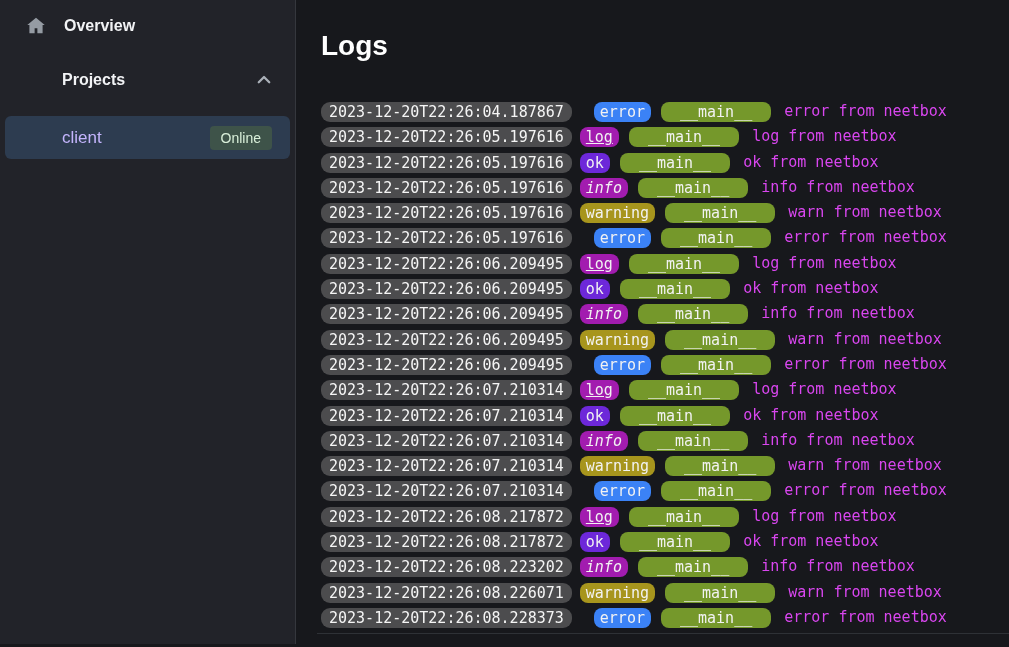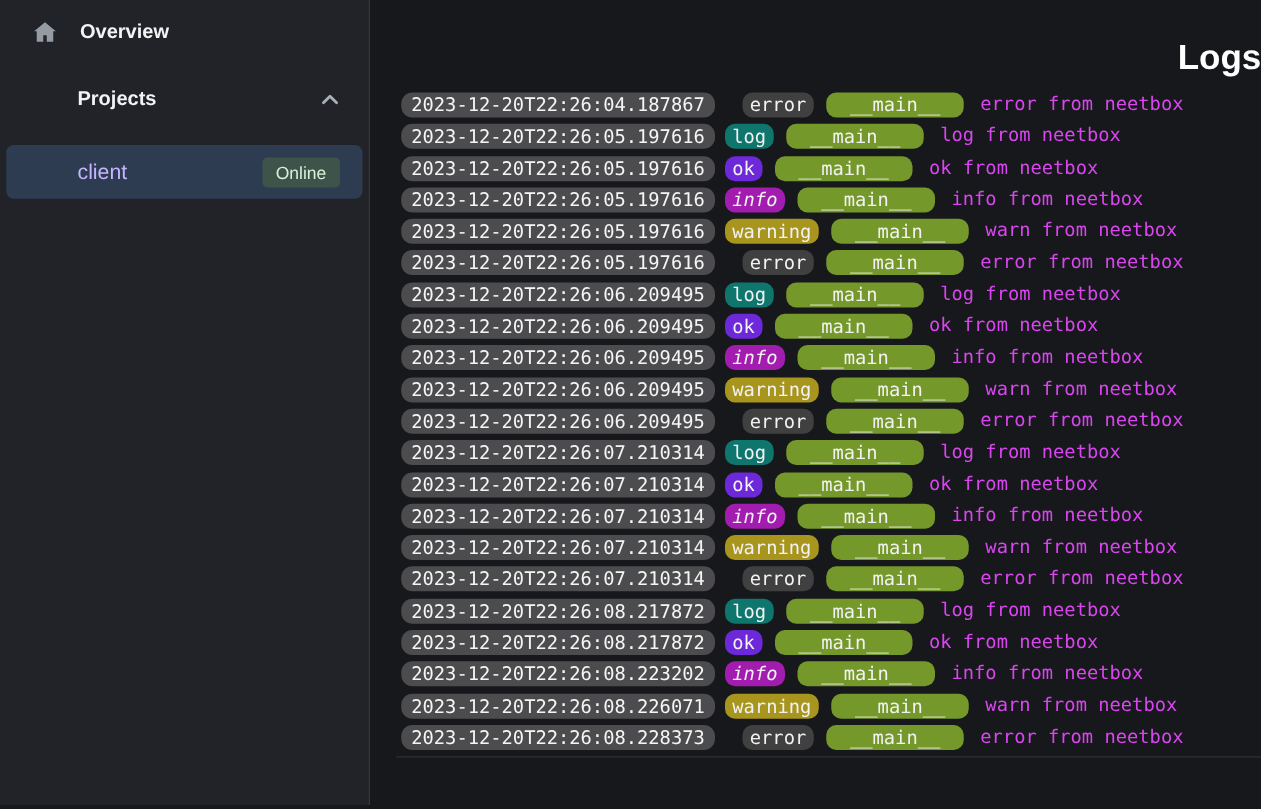--- a/index.html
+++ b/index.html
@@ -57,43 +57,42 @@
     padding: 4px 11px;
     border-radius: 4px;
   }
 
   
   .main { flex: 1; padding: 30px 0 0 25px; }
   .page-title {
     color: #ffffff;
     font-size: 28px;
     font-weight: 700;
-    margin-bottom: 12px;
-    text-align: right;
+    margin-bottom: 40px;
   }
   .log-list { font-family: "DejaVu Sans Mono", monospace; font-size: 15px; }
   .log-row {
     display: flex; align-items: flex-start;
     height: 20px;
     margin-bottom: 5.3px;
     white-space: nowrap;
   }
   .badge {
     display: inline-flex; align-items: center;
     height: 20px;
     border-radius: 9px;
     padding: 0 8px;
     color: #f2f2f2;
     line-height: 20px;
   }
   .ts-badge  { background: #4c4c4e; color: #f5f5f5; }
   .lvl-badge { margin-left: 8px; padding: 0 6px; border-radius: 8px; }
   .mod-badge { margin-left: 10px; padding: 0 19px; border-radius: 8px; background: #75982b; }
-  .lvl-error   { background: #404040; margin-left: 22px; }
-  .lvl-log     { background: #0f766e; }
+  .lvl-error   { background: #3b82f6; margin-left: 22px; }
+  .lvl-log     { background: #a21caf; text-decoration: underline; }
   .lvl-ok      { background: #6d28d9; }
   .lvl-info    { background: #a21caf; font-style: italic; }
   .lvl-warning { background: #a7951d; }
   .log-msg { margin-left: 13px; color: #d946ef; }
   .bottom-divider {
     margin: 3px 0 0 -4px;
     border-top: 1px solid #2e3136;
   }
 </style>
 </head>

